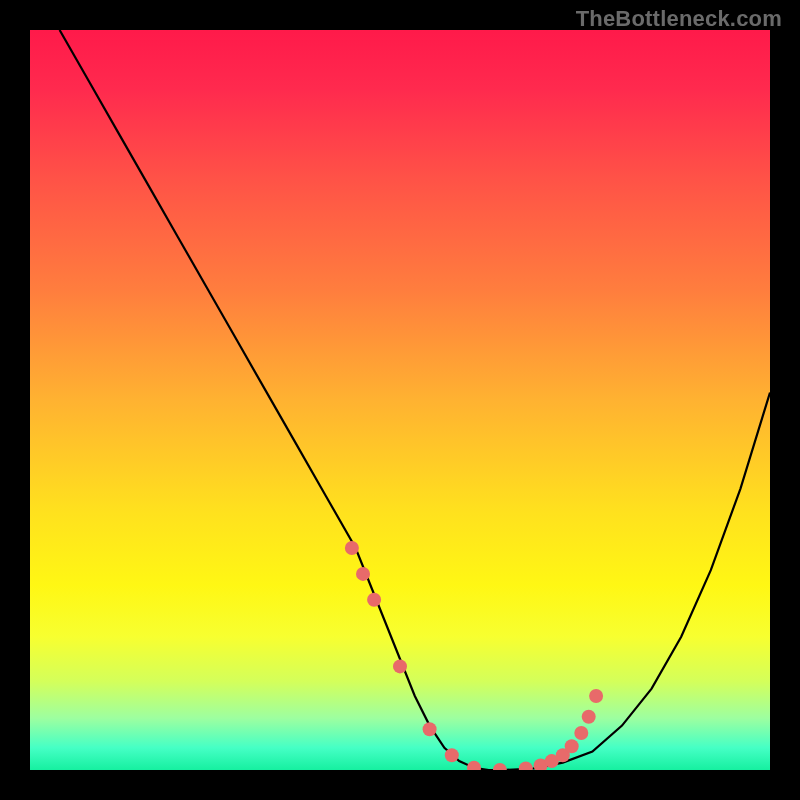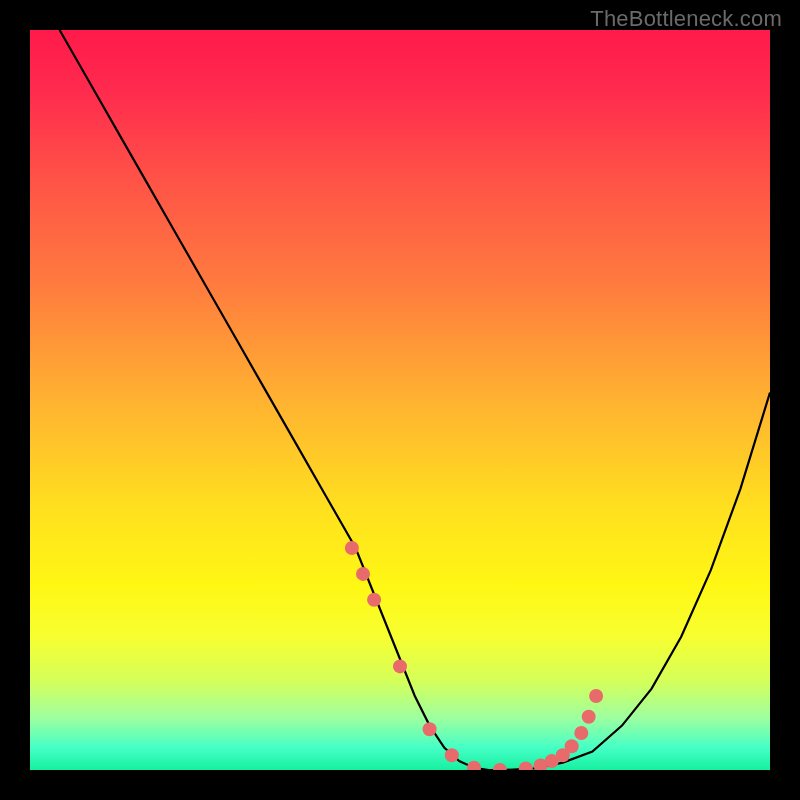--- a/index.html
+++ b/index.html
@@ -17,21 +17,21 @@
   }
   svg {
     display: block;
   }
   .watermark {
     position: absolute;
     top: 6px;
     right: 18px;
     font-family: Arial, Helvetica, sans-serif;
     font-size: 22px;
-    font-weight: 400;
+    font-weight: 700;
     color: #6a6a6a;
     letter-spacing: 0.2px;
     text-align: center;
   }
 </style>
 </head>
 <body>
 
 <div class="chart-container">
   <svg id="chart-svg" width="800" height="800" viewBox="0 0 800 800">

